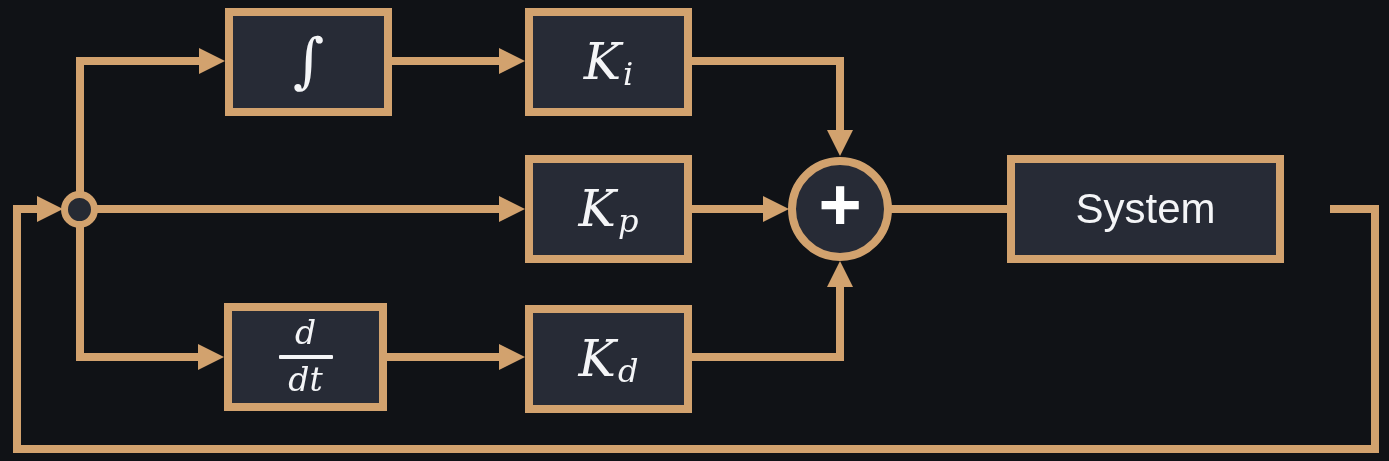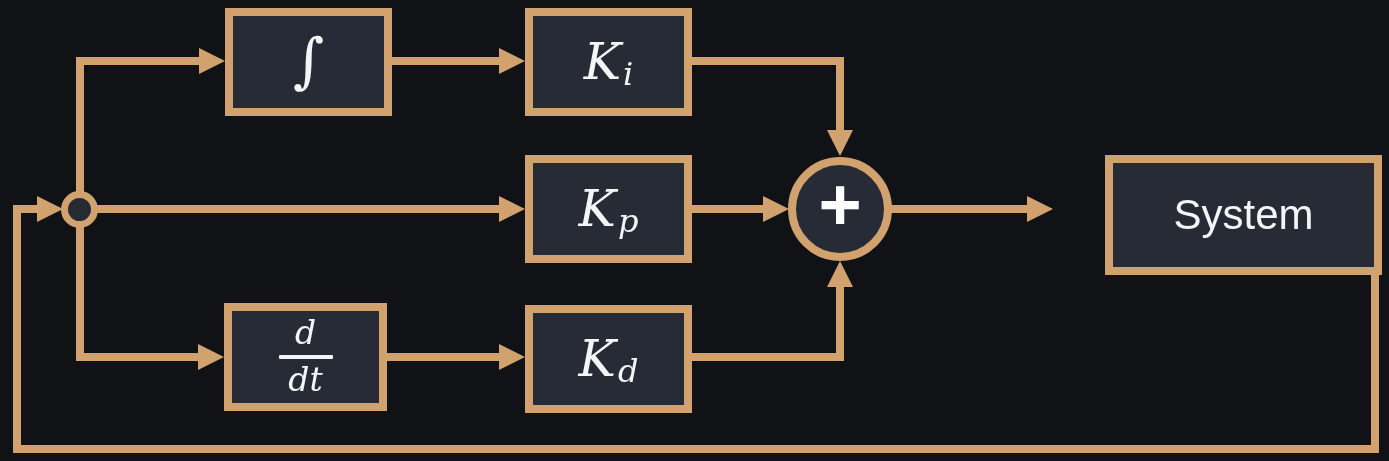--- a/index.html
+++ b/index.html
@@ -119,21 +119,21 @@
       <span class="frac-bar"></span>
       <span class="math den">dt</span>
     </span>
   </div>
 
   <div class="block" style="left:525px;top:305px;width:167px;height:108px;">
     <span class="math gain-base">K</span>
       <span class="math gain-sub">d</span>
   </div>
 
-  <div class="block" style="left:1105px;top:155px;width:277px;height:120px;">
+  <div class="block" style="left:1007px;top:155px;width:277px;height:108px;">
     <span class="system-label">System</span>
   </div>
 
   <div class="node" style="left:61px;top:191px;width:37px;height:37px;"></div>
 
   <div class="sum" style="left:788px;top:157px;width:104px;height:104px;">
     <span class="plus">+</span>
   </div>
 
 </div>

